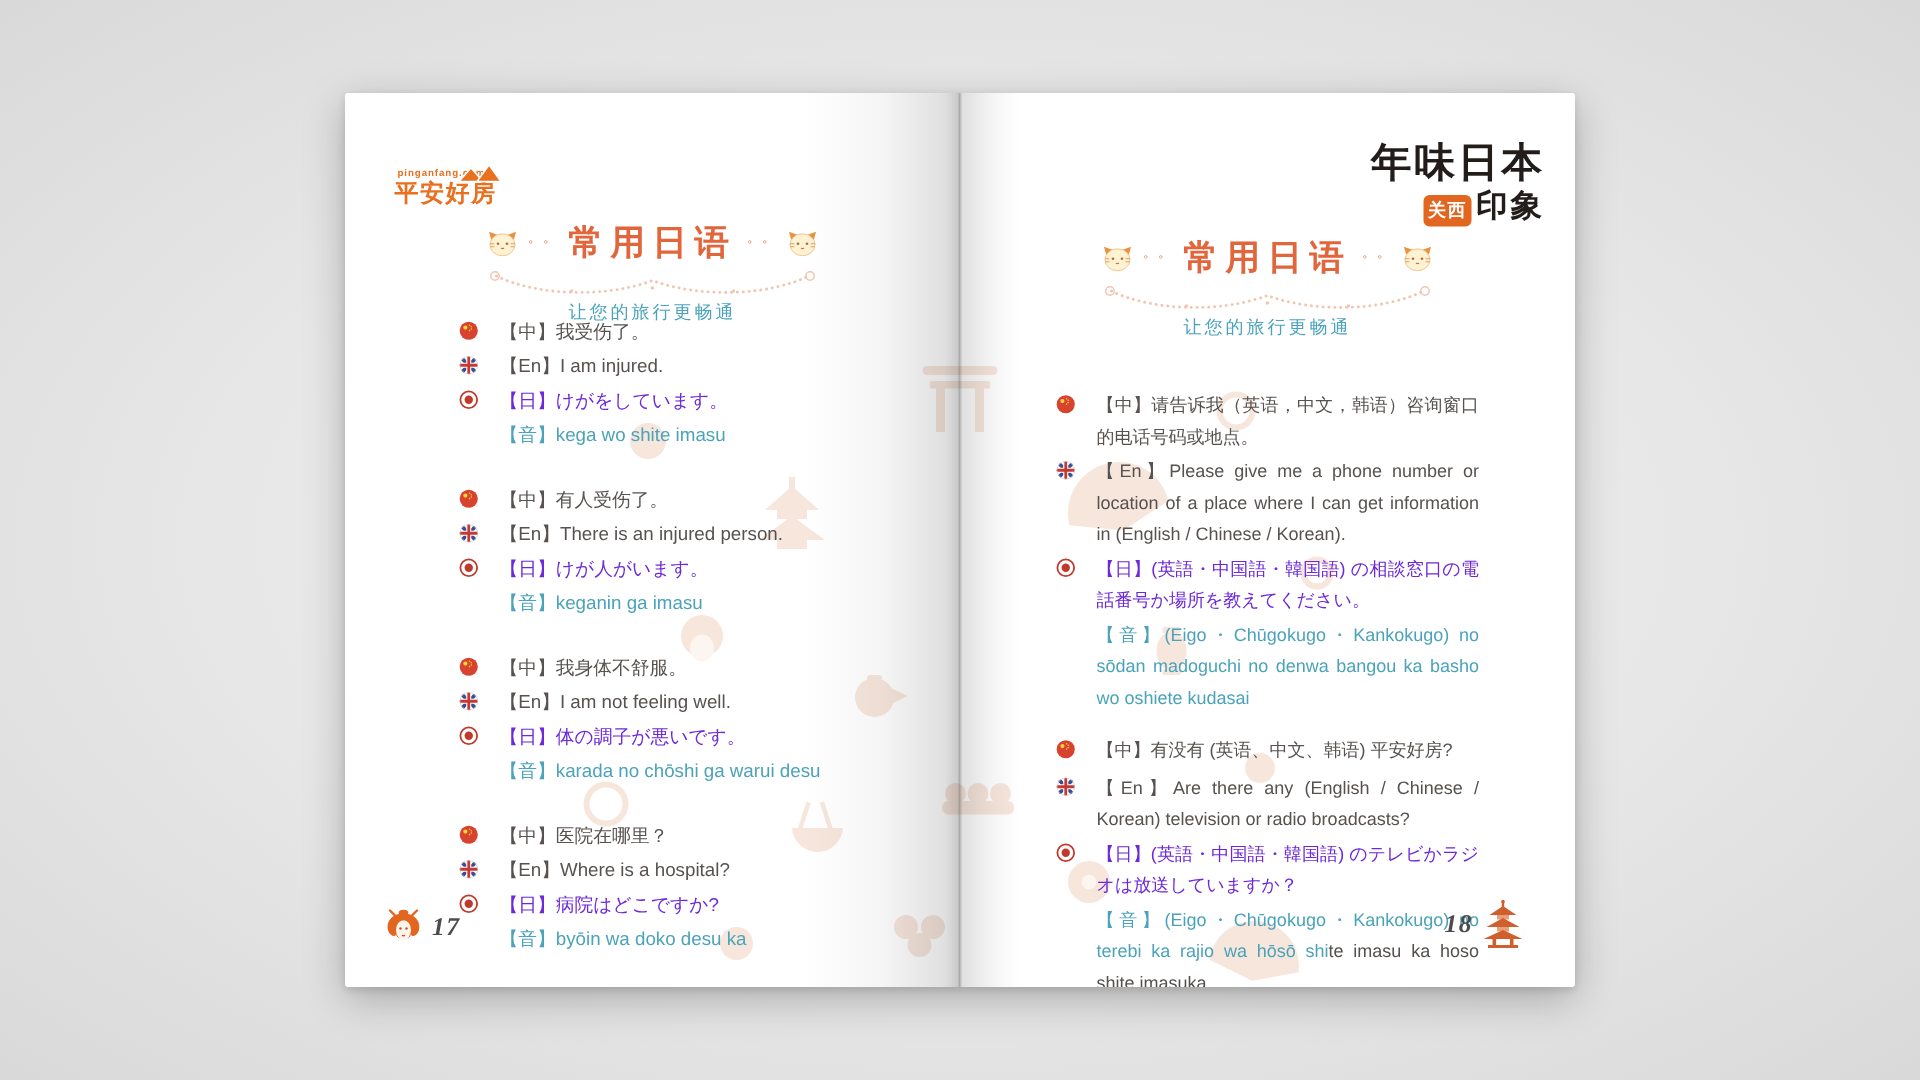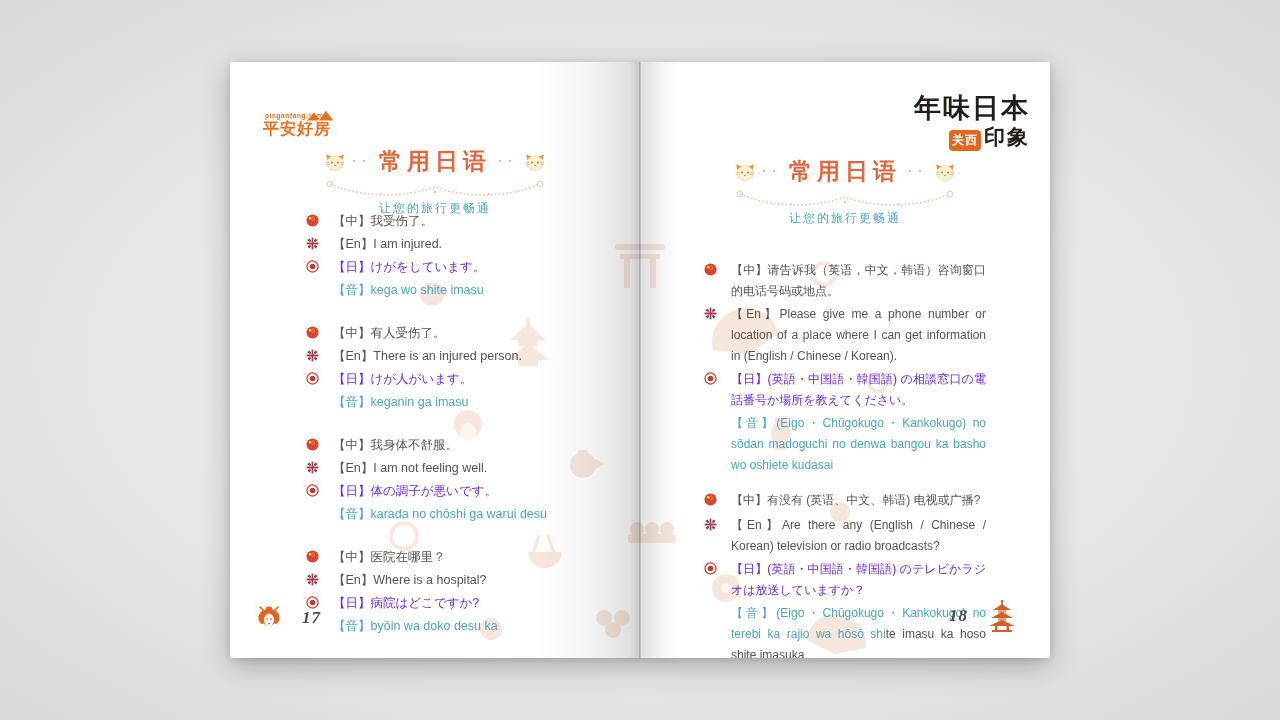--- a/index.html
+++ b/index.html
@@ -58,21 +58,21 @@
   .block { display:flex; margin-bottom:2px; }
   .bullet { width:27px; flex:none; padding-top:2px; }
   .para { flex:1; }
   .page-right .para { text-align:justify; }
   .cn .para, .en .para { color:#57524f; }
   .jp .para { color:#6d28d9; }
   .on .para { color:#4ba3ba; }
   .tail { color:#55504d; }
 
   
-  .footer { position:absolute; bottom:26px; display:flex; align-items:center; gap:20px; }
+  .footer { position:absolute; bottom:26px; display:flex; align-items:center; gap:6px; }
   .footer-l { left:26px; }
   .footer-r { right:34px; }
   .pagenum { font-family:"Liberation Serif","DejaVu Serif",serif; font-style:italic;
              font-size:17px; font-weight:bold; color:#4c4c4c; letter-spacing:1px; }
 </style>
 </head>
 <body>
 
 <div class="stage">
   <div class="book">
@@ -469,21 +469,21 @@
           <div class="item">
             <div class="block cn">
               <span class="bullet"><svg width="13" height="13" viewBox="0 0 14 14">
                   <circle cx="7" cy="7" r="6.5" fill="#d8432f"></circle>
                   <circle cx="4.6" cy="4.7" r="1.5" fill="#f7d337"></circle>
                   <circle cx="7.6" cy="3.1" r=".55" fill="#f7d337"></circle>
                   <circle cx="8.8" cy="4.2" r=".55" fill="#f7d337"></circle>
                   <circle cx="8.8" cy="5.8" r=".55" fill="#f7d337"></circle>
                   <circle cx="7.6" cy="6.9" r=".55" fill="#f7d337"></circle>
                 </svg></span>
-              <span class="para">【中】有没有 (英语、中文、韩语) 电视或广播?</span>
+              <span class="para">【中】有没有 (英语、中文、韩语) 平安好房?</span>
             </div>
             <div class="block en">
               <span class="bullet"><svg width="13" height="13" viewBox="0 0 14 14">
                   <defs>
                     <clipPath id="ukc">
                       <circle cx="7" cy="7" r="6.5"></circle>
                     </clipPath>
                   </defs>
                   <g clip-path="url(#ukc)">
                     <rect width="14" height="14" fill="#fff"></rect>

